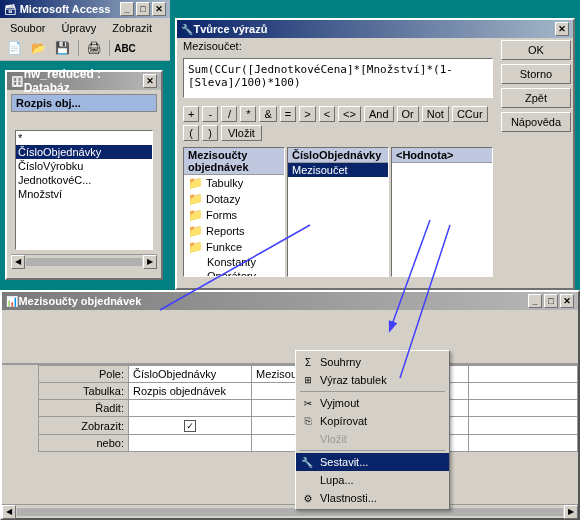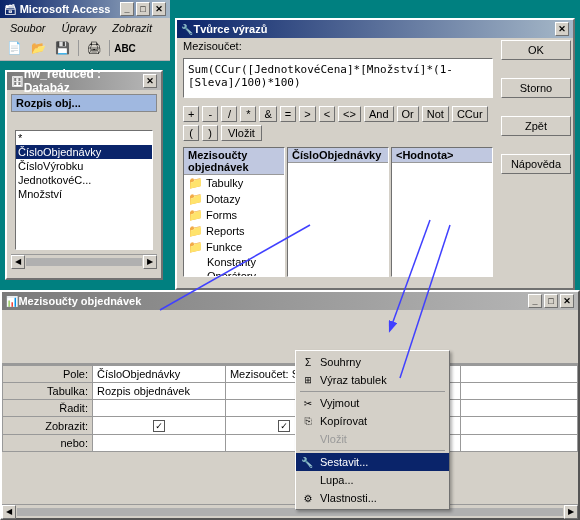--- a/index.html
+++ b/index.html
@@ -53,21 +53,20 @@
       position: absolute;
     }
 
     
     .menu-bar {
       display: flex;
       background: #d4d0c8;
       border-bottom: 1px solid #b0b0b0;
       padding: 2px 4px;
       gap: 4px;
-      font-style: italic;
     }
     .menu-item {
       padding: 2px 6px;
       cursor: pointer;
       font-size: 11px;
     }
 
     
     .toolbar {
       display: flex;
@@ -189,21 +188,21 @@
       white-space: nowrap;
     }
     .expr-panel-item.selected { background: #0a246a; color: white; }
 
     .folder-icon { color: #e8c040; font-size: 12px; }
 
     
     .expr-side-btns {
       display: flex;
       flex-direction: column;
-      gap: 18px;
+      gap: 4px;
       padding: 2px;
     }
     .expr-side-btn {
       padding: 3px 8px;
       background: #d4d0c8;
       border: 1px solid;
       border-color: #fff #707070 #707070 #fff;
       cursor: pointer;
       font-size: 11px;
       width: 70px;
@@ -455,20 +454,23 @@
               <span style="width:16px; display:inline-block;"></span>
               <span>Operátory</span>
             </div>
 
           </div>
 
           <div class="expr-panel">
             <div class="expr-panel-header">
               <span>ČísloObjednávky</span>
             </div>
+            <div class="expr-panel-item selected">
+              <span>Mezisoučet</span>
+            </div>
           </div>
 
           <div class="expr-panel">
             <div class="expr-panel-header">
               <span>&lt;Hodnota&gt;</span>
             </div>
           </div>
         </div>
       </div>
 
@@ -490,21 +492,21 @@
         <div class="title-bar-btn">_</div>
         <div class="title-bar-btn">□</div>
         <div class="title-bar-btn">✕</div>
       </div>
     </div>
 
     <div style="height:55px; background:#d4d0c8; border-bottom:2px solid #999; padding:4px; display:flex; gap:4px;">
       <div style="background:#d4d0c8;"></div>
     </div>
 
-    <div style="overflow-x:auto; overflow-y:auto; flex:1;">
+    <div style="overflow-x:auto; overflow-y:auto; flex:1;padding-left:36px;">
       <table class="qd-table">
         <tbody>
             <tr>
           <td class="row-header">Pole:</td>
           <td class="cell-value">ČísloObjednávky</td>
           <td class="cell-value">Mezisoučet: S...</td>
           <td class="cell-value"></td>
           <td class="cell-value"></td>
         </tr>
         <tr>

